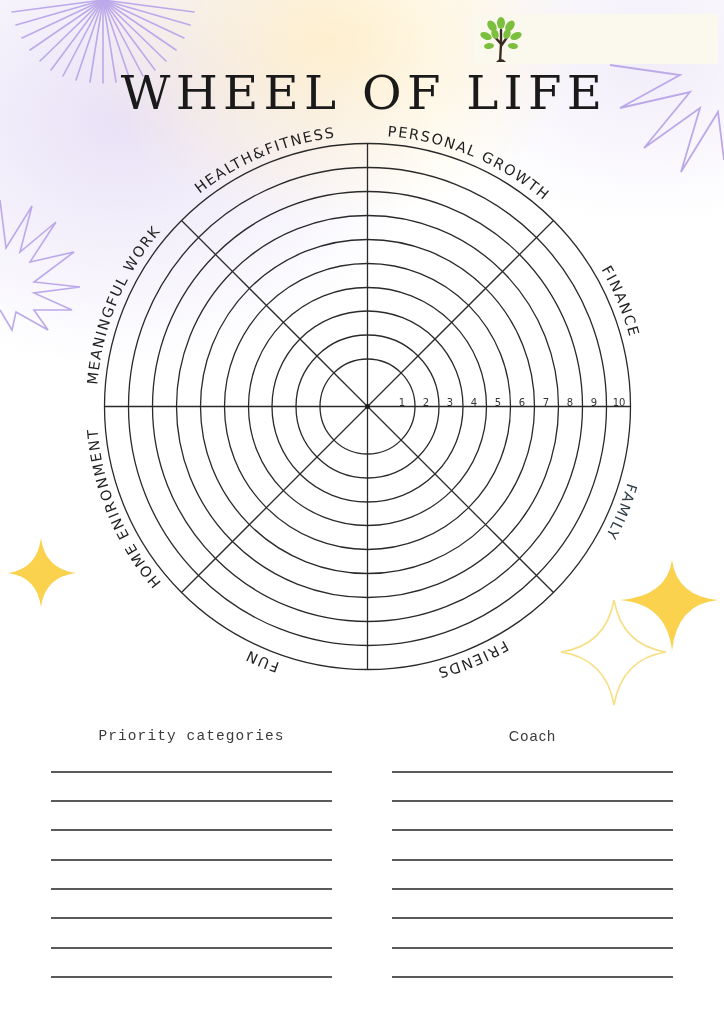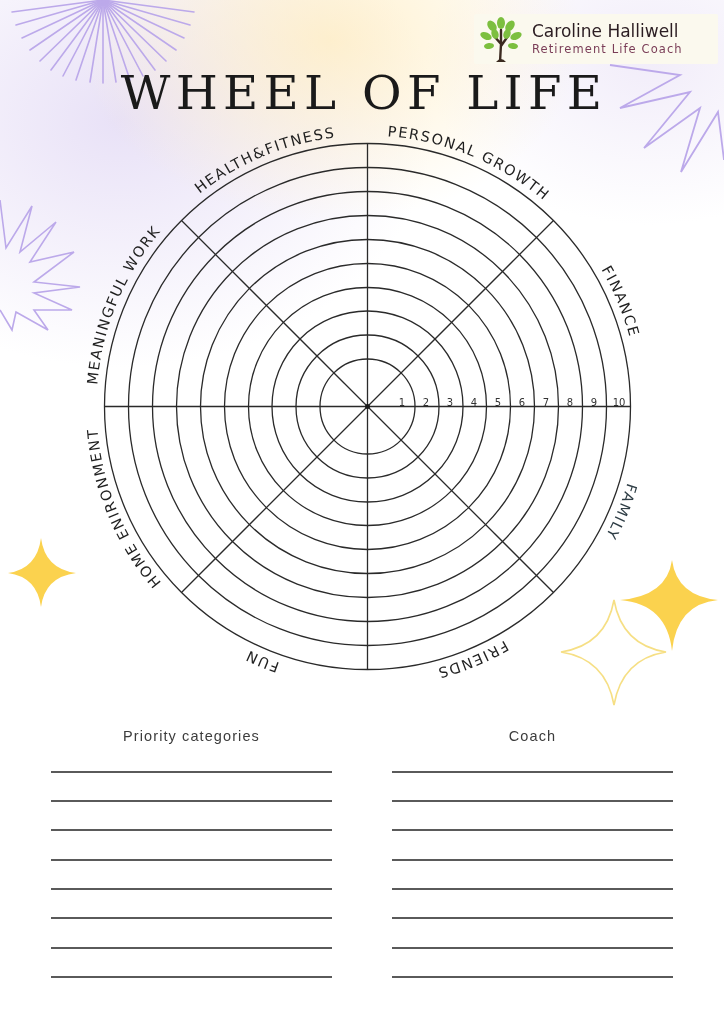--- a/index.html
+++ b/index.html
@@ -75,24 +75,20 @@
       <ellipse cx="12" cy="10" rx="4" ry="6" transform="rotate(-35 12 10)"></ellipse>
       <ellipse cx="30" cy="10" rx="4" ry="6" transform="rotate(35 30 10)"></ellipse>
       <ellipse cx="6" cy="20" rx="3.5" ry="6" transform="rotate(-65 6 20)"></ellipse>
       <ellipse cx="36" cy="20" rx="3.5" ry="6" transform="rotate(65 36 20)"></ellipse>
       <ellipse cx="9" cy="30" rx="3" ry="5" transform="rotate(-95 9 30)"></ellipse>
       <ellipse cx="33" cy="30" rx="3" ry="5" transform="rotate(95 33 30)"></ellipse>
       <ellipse cx="15" cy="18" rx="3.5" ry="5" transform="rotate(-20 15 18)"></ellipse>
       <ellipse cx="27" cy="18" rx="3.5" ry="5" transform="rotate(20 27 18)"></ellipse>
     </g>
   </svg>
-  <div class="logo-text">
-    <span class="logo-name">Caroline Halliwell</span>
-    <span class="logo-sub">Retirement Life Coach</span>
-  </div>
 </div>
 
 <div class="title">WHEEL OF LIFE</div>
 
 <svg class="wheel" width="724" height="1024">
   <defs>
 
     <path id="labelArc" d="M367.5,135.5 A271,271 0 1,1 367.49,135.5"></path>
   </defs>
   <g fill="none" stroke="#2a2a2a" stroke-width="1.3">
@@ -132,21 +128,21 @@
     <text><textPath href="#labelArc" startOffset="18.75%">FINANCE</textPath></text>
     <text fill="#2f3e46"><textPath href="#labelArc" startOffset="31.25%">FAMILY</textPath></text>
     <text><textPath href="#labelArc" startOffset="43.75%">FRIENDS</textPath></text>
     <text><textPath href="#labelArc" startOffset="56.25%">FUN</textPath></text>
     <text><textPath href="#labelArc" startOffset="68.75%">HOME ENIRONMENT</textPath></text>
     <text><textPath href="#labelArc" startOffset="81.25%">MEANINGFUL WORK</textPath></text>
     <text><textPath href="#labelArc" startOffset="93.75%">HEALTH&amp;FITNESS</textPath></text>
   </g>
 </svg>
 
-<div class="col-head" style="left:51px;width:281px;">Priority categories</div>
+<div class="col-head" style="left:51px;width:281px;font-family:Liberation Mono, monospace;">Priority categories</div>
 <div class="lines" style="left:51px;top:771px;width:281px;height:210px;">
   <div class="line" style="top:0px;width:281px;"></div>
   <div class="line" style="top:29px;width:281px;"></div>
   <div class="line" style="top:58px;width:281px;"></div>
   <div class="line" style="top:88px;width:281px;"></div>
   <div class="line" style="top:117px;width:281px;"></div>
   <div class="line" style="top:146px;width:281px;"></div>
   <div class="line" style="top:176px;width:281px;"></div>
   <div class="line" style="top:205px;width:281px;"></div>
 </div>

